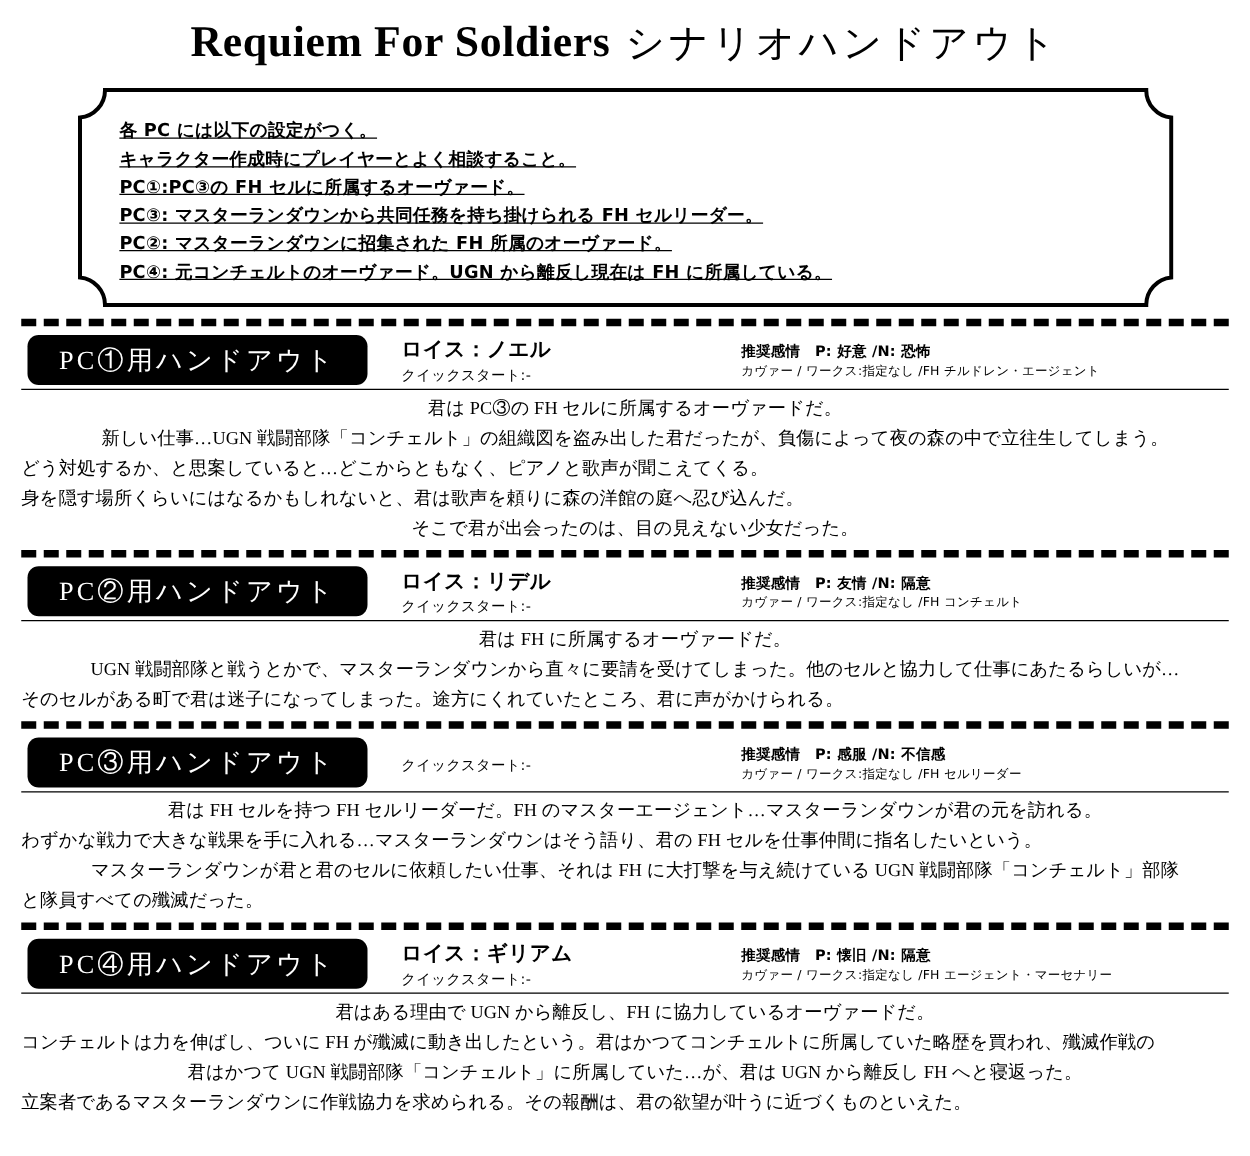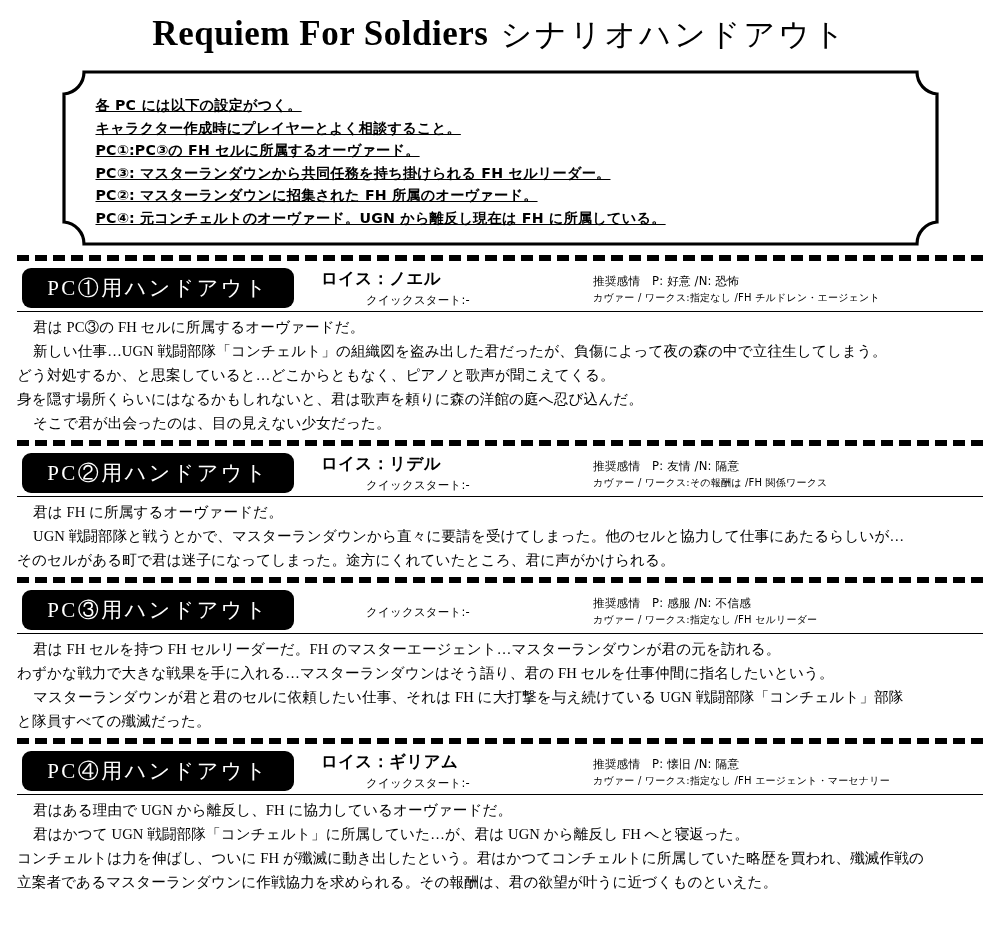--- a/index.html
+++ b/index.html
@@ -115,44 +115,43 @@
     justify-content: center;
     box-sizing: border-box;
   }
   .head-mid {
     flex: 0 0 auto;
     width: 272px;
     margin-left: 27px;
     padding-top: 1px;
   }
   .lois-line {
-    font-family: Liberation Mono, monospace;
+    font-family: Liberation Sans, sans-serif;
     font-weight: 700;
     font-size: 16.5px;
     line-height: 20px;
     letter-spacing: 0.3px;
     white-space: nowrap;
   }
   .quickstart-line {
     font-family: "DejaVu Sans", "Liberation Sans", sans-serif;
     font-weight: 400;
     font-size: 11.5px;
     line-height: 16px;
     letter-spacing: 0.2px;
     white-space: nowrap;
     margin-top: 2px;
-    margin-left: 45px;
   }
   .head-right {
     flex: 1 1 auto;
     padding-top: 3px;
   }
   .emotion-line {
     font-family: "DejaVu Sans", "Liberation Sans", sans-serif;
-    font-weight: 400;
+    font-weight: 700;
     font-size: 11.6px;
     line-height: 16px;
     letter-spacing: 0.2px;
     white-space: nowrap;
   }
   .cover-line {
     font-family: "DejaVu Sans", "Liberation Sans", sans-serif;
     font-weight: 400;
     font-size: 10px;
     line-height: 16px;
@@ -167,20 +166,21 @@
     font-family: "Liberation Serif", "DejaVu Serif", serif;
     font-size: 14.6px;
     line-height: 24px;
     letter-spacing: 0.1px;
   }
   .handout-body .p {
     white-space: nowrap;
   }
   .handout-body .indent {
     padding-left: 16px;
+    text-align: center;
   }
 
   .sec-gap { height: 9px; }
   .sec-gap-sm { height: 5px; }
 </style>
 </head>
 <body>
 
 <div class="page">
 
@@ -232,21 +232,21 @@
   <div class="handout">
     <div class="dash-rule"></div>
     <div class="handout-head">
       <div class="pc-badge">PC②用ハンドアウト</div>
       <div class="head-mid">
         <div class="lois-line">ロイス：リデル</div>
         <div class="quickstart-line">クイックスタート:-</div>
       </div>
       <div class="head-right">
         <div class="emotion-line">推奨感情　P: 友情 /N: 隔意</div>
-        <div class="cover-line">カヴァー / ワークス:その報酬は /FH 関係ワークス</div>
+        <div class="cover-line">カヴァー / ワークス:指定なし /FH コンチェルト</div>
       </div>
     </div>
     <div class="solid-rule"></div>
     <div class="handout-body">
       <div class="p indent">君は FH に所属するオーヴァードだ。</div>
       <div class="p indent">UGN 戦闘部隊と戦うとかで、マスターランダウンから直々に要請を受けてしまった。他のセルと協力して仕事にあたるらしいが…</div>
       <div class="p">そのセルがある町で君は迷子になってしまった。途方にくれていたところ、君に声がかけられる。</div>
     </div>
   </div>
 
@@ -284,19 +284,19 @@
         <div class="quickstart-line">クイックスタート:-</div>
       </div>
       <div class="head-right">
         <div class="emotion-line">推奨感情　P: 懐旧 /N: 隔意</div>
         <div class="cover-line">カヴァー / ワークス:指定なし /FH エージェント・マーセナリー</div>
       </div>
     </div>
     <div class="solid-rule"></div>
     <div class="handout-body">
       <div class="p indent">君はある理由で UGN から離反し、FH に協力しているオーヴァードだ。</div>
+      <div class="p">コンチェルトは力を伸ばし、ついに FH が殲滅に動き出したという。君はかつてコンチェルトに所属していた略歴を買われ、殲滅作戦の</div>
       <div class="p indent">君はかつて UGN 戦闘部隊「コンチェルト」に所属していた…が、君は UGN から離反し FH へと寝返った。</div>
-      <div class="p">コンチェルトは力を伸ばし、ついに FH が殲滅に動き出したという。君はかつてコンチェルトに所属していた略歴を買われ、殲滅作戦の</div>
       <div class="p">立案者であるマスターランダウンに作戦協力を求められる。その報酬は、君の欲望が叶うに近づくものといえた。</div>
     </div>
   </div>
 
 </div>
 
 </body></html>

